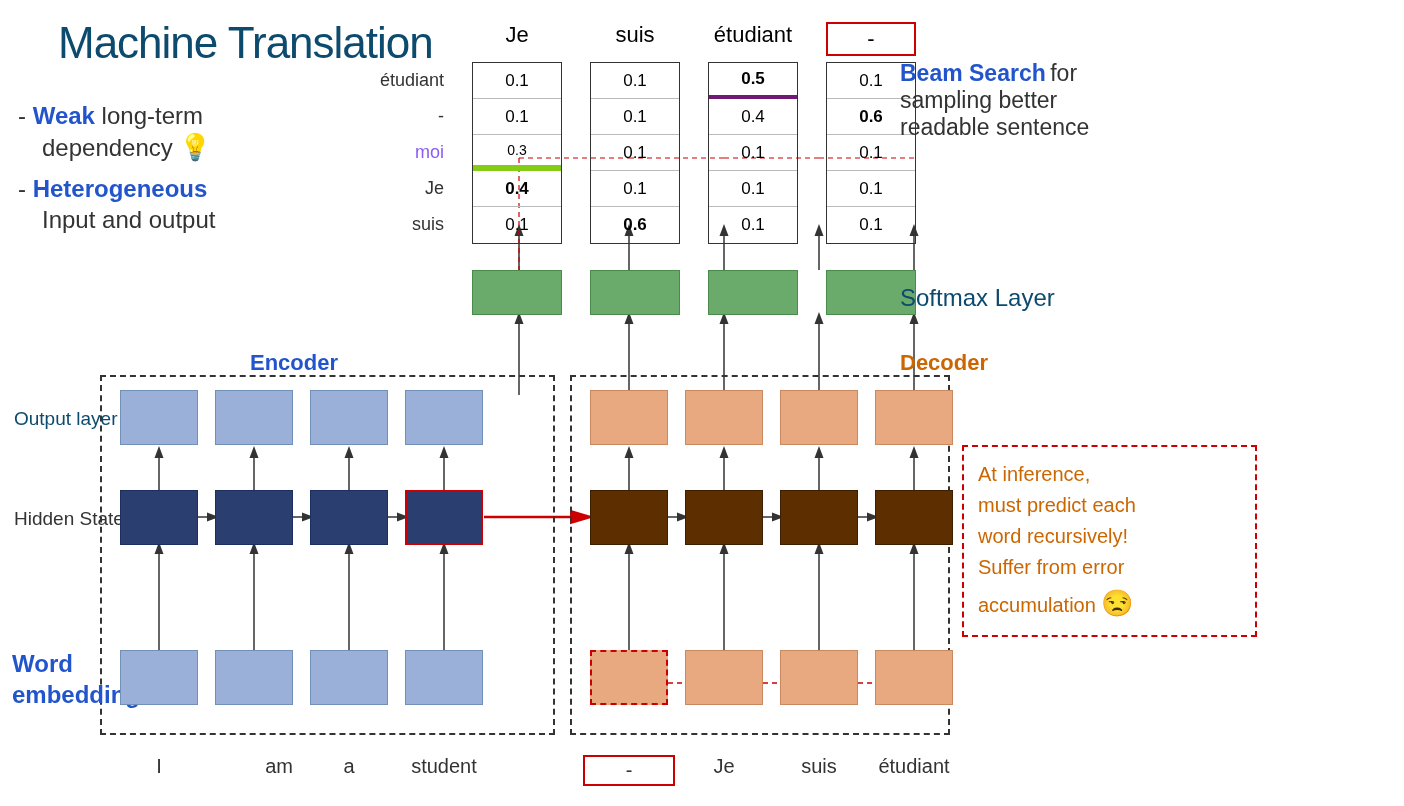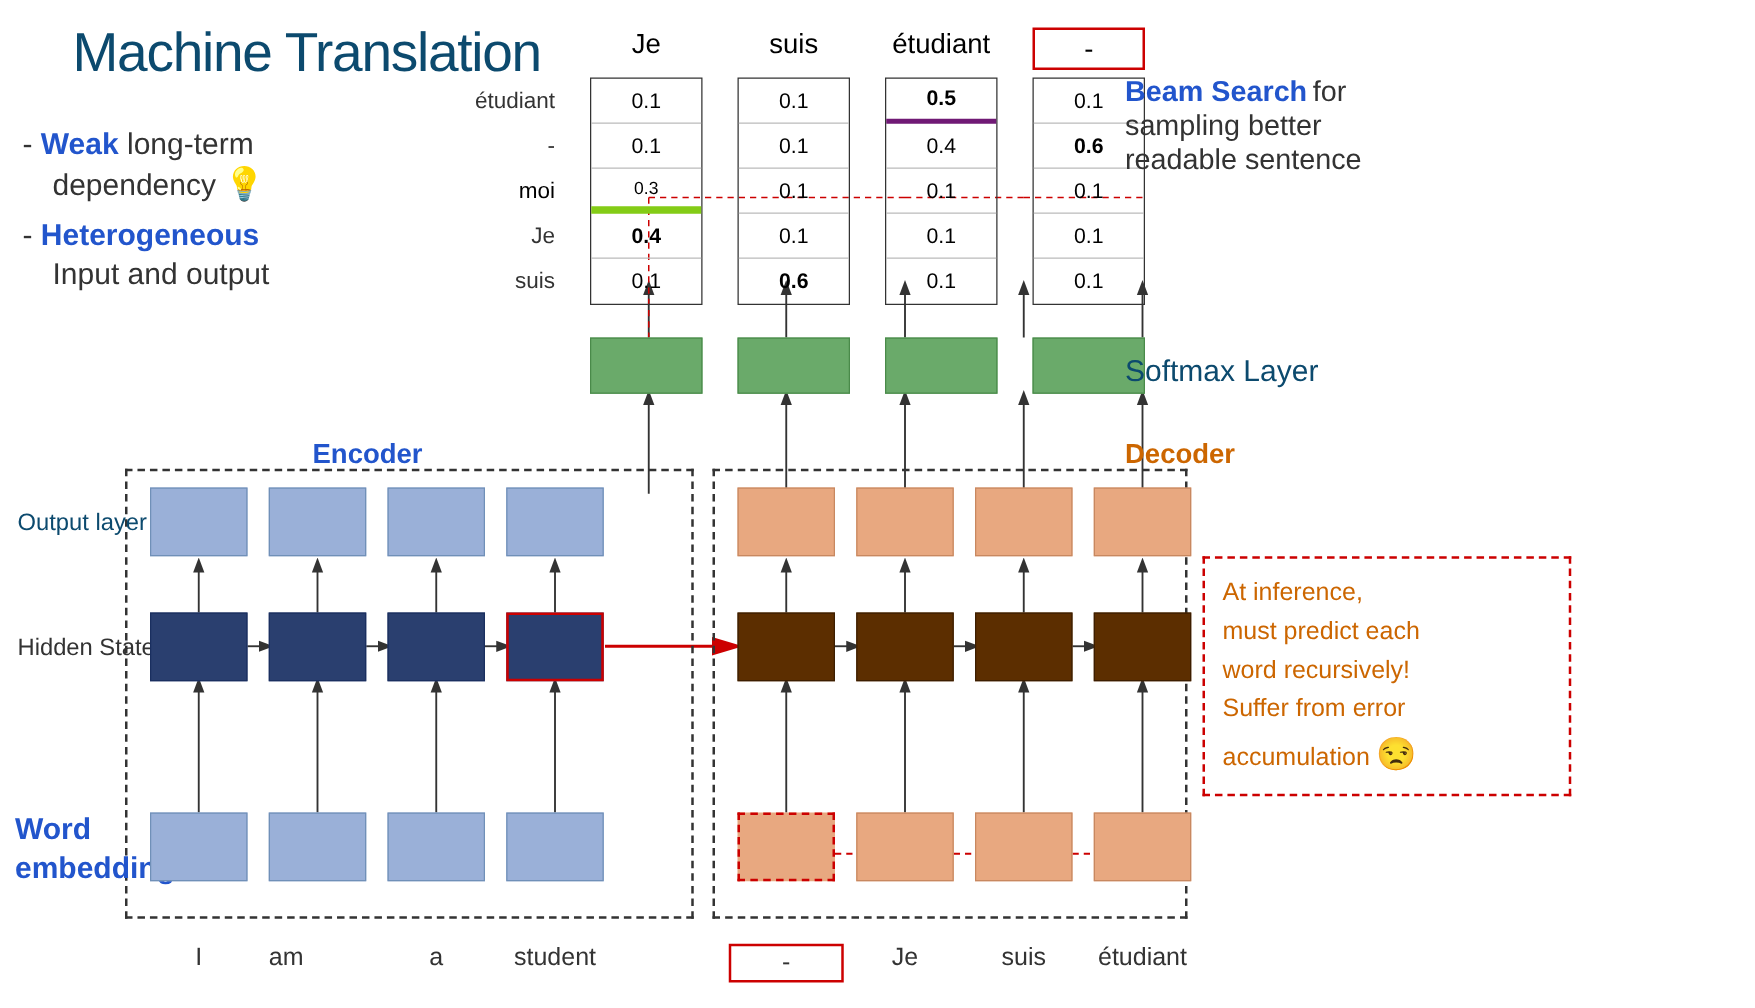--- a/index.html
+++ b/index.html
@@ -147,21 +147,21 @@
 <div style="position:absolute; top:22px; left:472px; display:flex; gap:28px;">
   <div style="width:90px;text-align:center;font-size:22px;">Je</div>
   <div style="width:90px;text-align:center;font-size:22px;">suis</div>
   <div style="width:90px;text-align:center;font-size:22px;">étudiant</div>
   <div style="width:90px;text-align:center;font-size:22px;border:2.5px solid #cc0000;padding:2px;">-</div>
 </div>
 
 <div style="position:absolute; top:62px; left:380px; display:flex; flex-direction:column;">
   <div style="height:36px;display:flex;align-items:center;justify-content:flex-end;font-size:18px;color:#333;padding-right:8px;">étudiant</div>
   <div style="height:36px;display:flex;align-items:center;justify-content:flex-end;font-size:18px;color:#333;padding-right:8px;">-</div>
-  <div style="height:36px;display:flex;align-items:center;justify-content:flex-end;font-size:18px;color:#000000;padding-right:8px;">moi</div>
+  <div style="height:36px;display:flex;align-items:center;justify-content:flex-end;font-size:18px;color:#8b5cf6;padding-right:8px;">moi</div>
   <div style="height:36px;display:flex;align-items:center;justify-content:flex-end;font-size:18px;color:#333;padding-right:8px;">Je</div>
   <div style="height:36px;display:flex;align-items:center;justify-content:flex-end;font-size:18px;color:#333;padding-right:8px;">suis</div>
 </div>
 
 <div style="position:absolute;top:62px;left:472px;display:flex;gap:28px;">
 
   <div style="width:90px;border:1.5px solid #333;display:flex;flex-direction:column;">
     <div style="height:36px;display:flex;align-items:center;justify-content:center;font-size:17px;border-bottom:1px solid #bbb;">0.1</div>
     <div style="height:36px;display:flex;align-items:center;justify-content:center;font-size:17px;border-bottom:1px solid #bbb;">0.1</div>
     <div style="height:36px;display:flex;align-items:center;justify-content:center;font-size:14px;border-bottom:6px solid #84cc16;">0.3</div>
@@ -246,21 +246,21 @@
 <div style="position:absolute;top:490px;left:685px;width:78px;height:55px;background:#5c2e00;border:1px solid #3c1e00;"></div>
 <div style="position:absolute;top:490px;left:780px;width:78px;height:55px;background:#5c2e00;border:1px solid #3c1e00;"></div>
 <div style="position:absolute;top:490px;left:875px;width:78px;height:55px;background:#5c2e00;border:1px solid #3c1e00;"></div>
 
 <div style="position:absolute;top:650px;left:590px;width:78px;height:55px;background:#e8a880;border:2.5px dashed #cc0000;"></div>
 <div style="position:absolute;top:650px;left:685px;width:78px;height:55px;background:#e8a880;border:1px solid #c88860;"></div>
 <div style="position:absolute;top:650px;left:780px;width:78px;height:55px;background:#e8a880;border:1px solid #c88860;"></div>
 <div style="position:absolute;top:650px;left:875px;width:78px;height:55px;background:#e8a880;border:1px solid #c88860;"></div>
 
 <div style="position:absolute;top:755px;left:120px;width:78px;text-align:center;font-size:20px;color:#333;">I</div>
-<div style="position:absolute;top:755px;left:215px;width:78px;text-align:left;font-size:20px;color:#333;">am</div>
+<div style="position:absolute;top:755px;left:215px;width:78px;text-align:right;font-size:20px;color:#333;">am</div>
 <div style="position:absolute;top:755px;left:310px;width:78px;text-align:center;font-size:20px;color:#333;">a</div>
 <div style="position:absolute;top:755px;left:405px;width:78px;text-align:center;font-size:20px;color:#333;">student</div>
 
 <div style="position:absolute;top:755px;left:583px;width:92px;text-align:center;font-size:20px;color:#333;border:2.5px solid #cc0000;padding:2px;">-</div>
 <div style="position:absolute;top:755px;left:685px;width:78px;text-align:center;font-size:20px;color:#333;">Je</div>
 <div style="position:absolute;top:755px;left:780px;width:78px;text-align:center;font-size:20px;color:#333;">suis</div>
 <div style="position:absolute;top:755px;left:875px;width:78px;text-align:center;font-size:20px;color:#333;">étudiant</div>
 
 <div style="position:absolute;top:445px;left:962px;width:295px;border:2px dashed #cc0000;padding:12px 14px;font-size:20px;line-height:1.55;color:#cc6600;">
   At inference,<br>must predict each<br>word recursively!<br>Suffer from error<br>accumulation <span class="emoji">😒</span>

